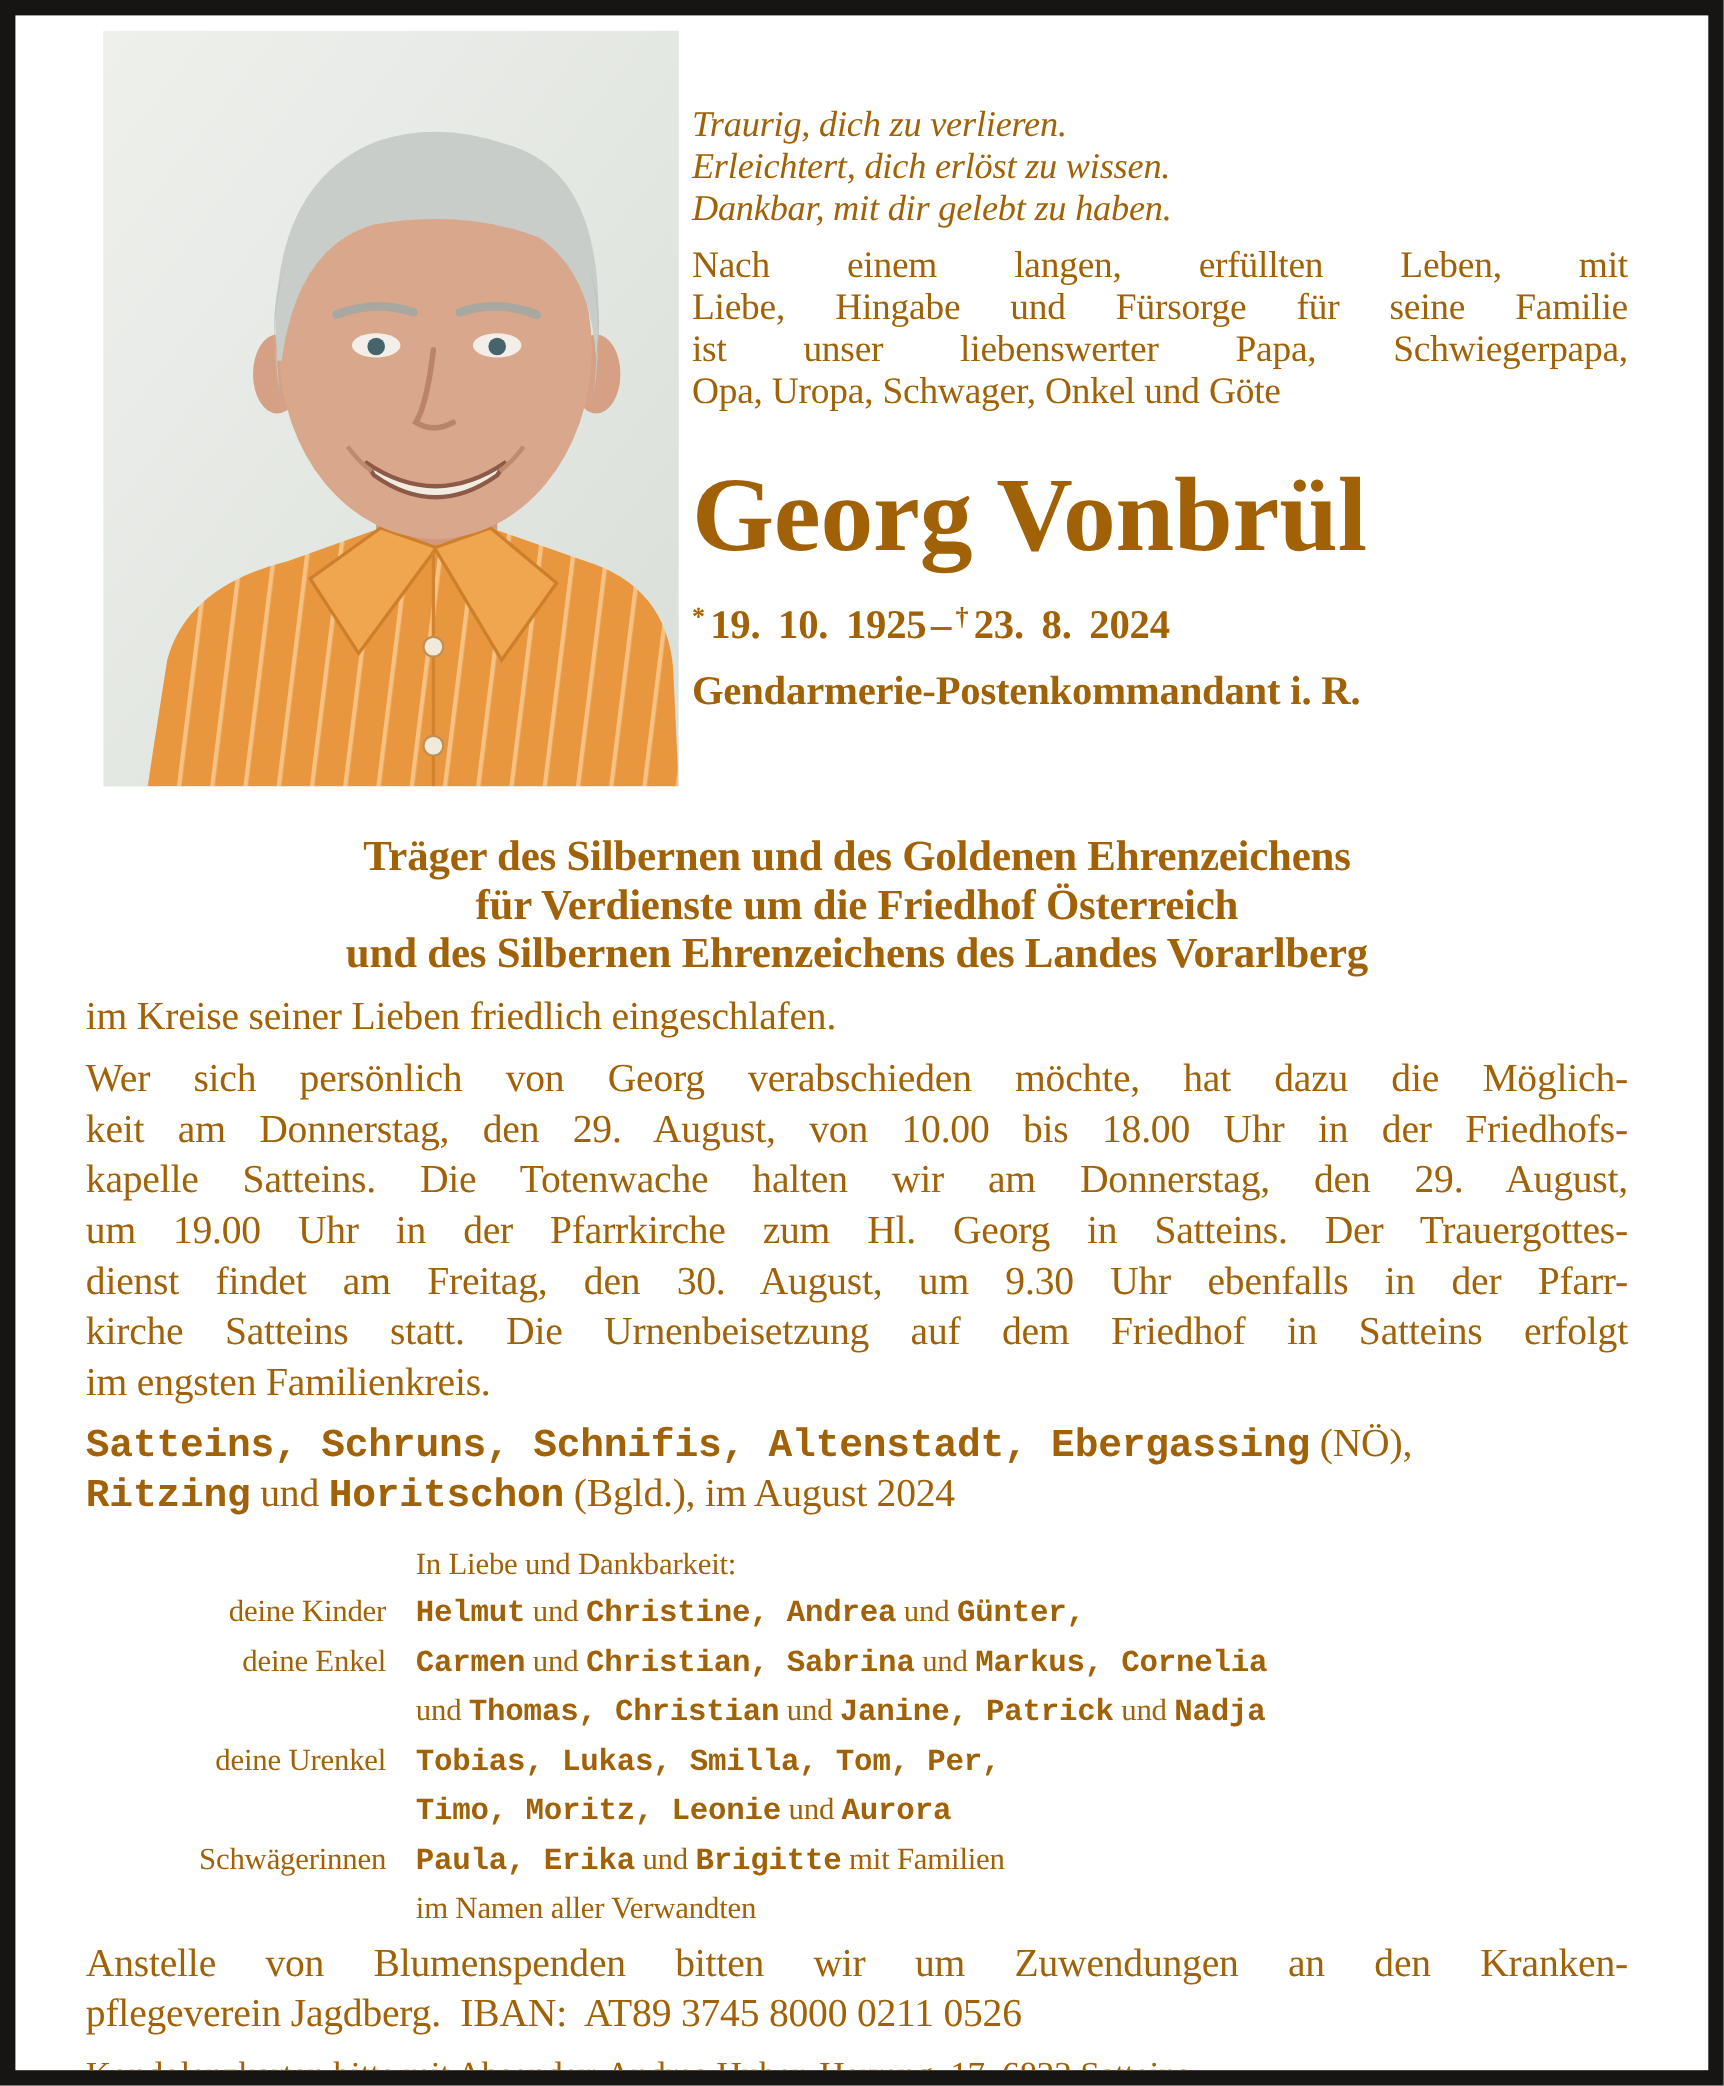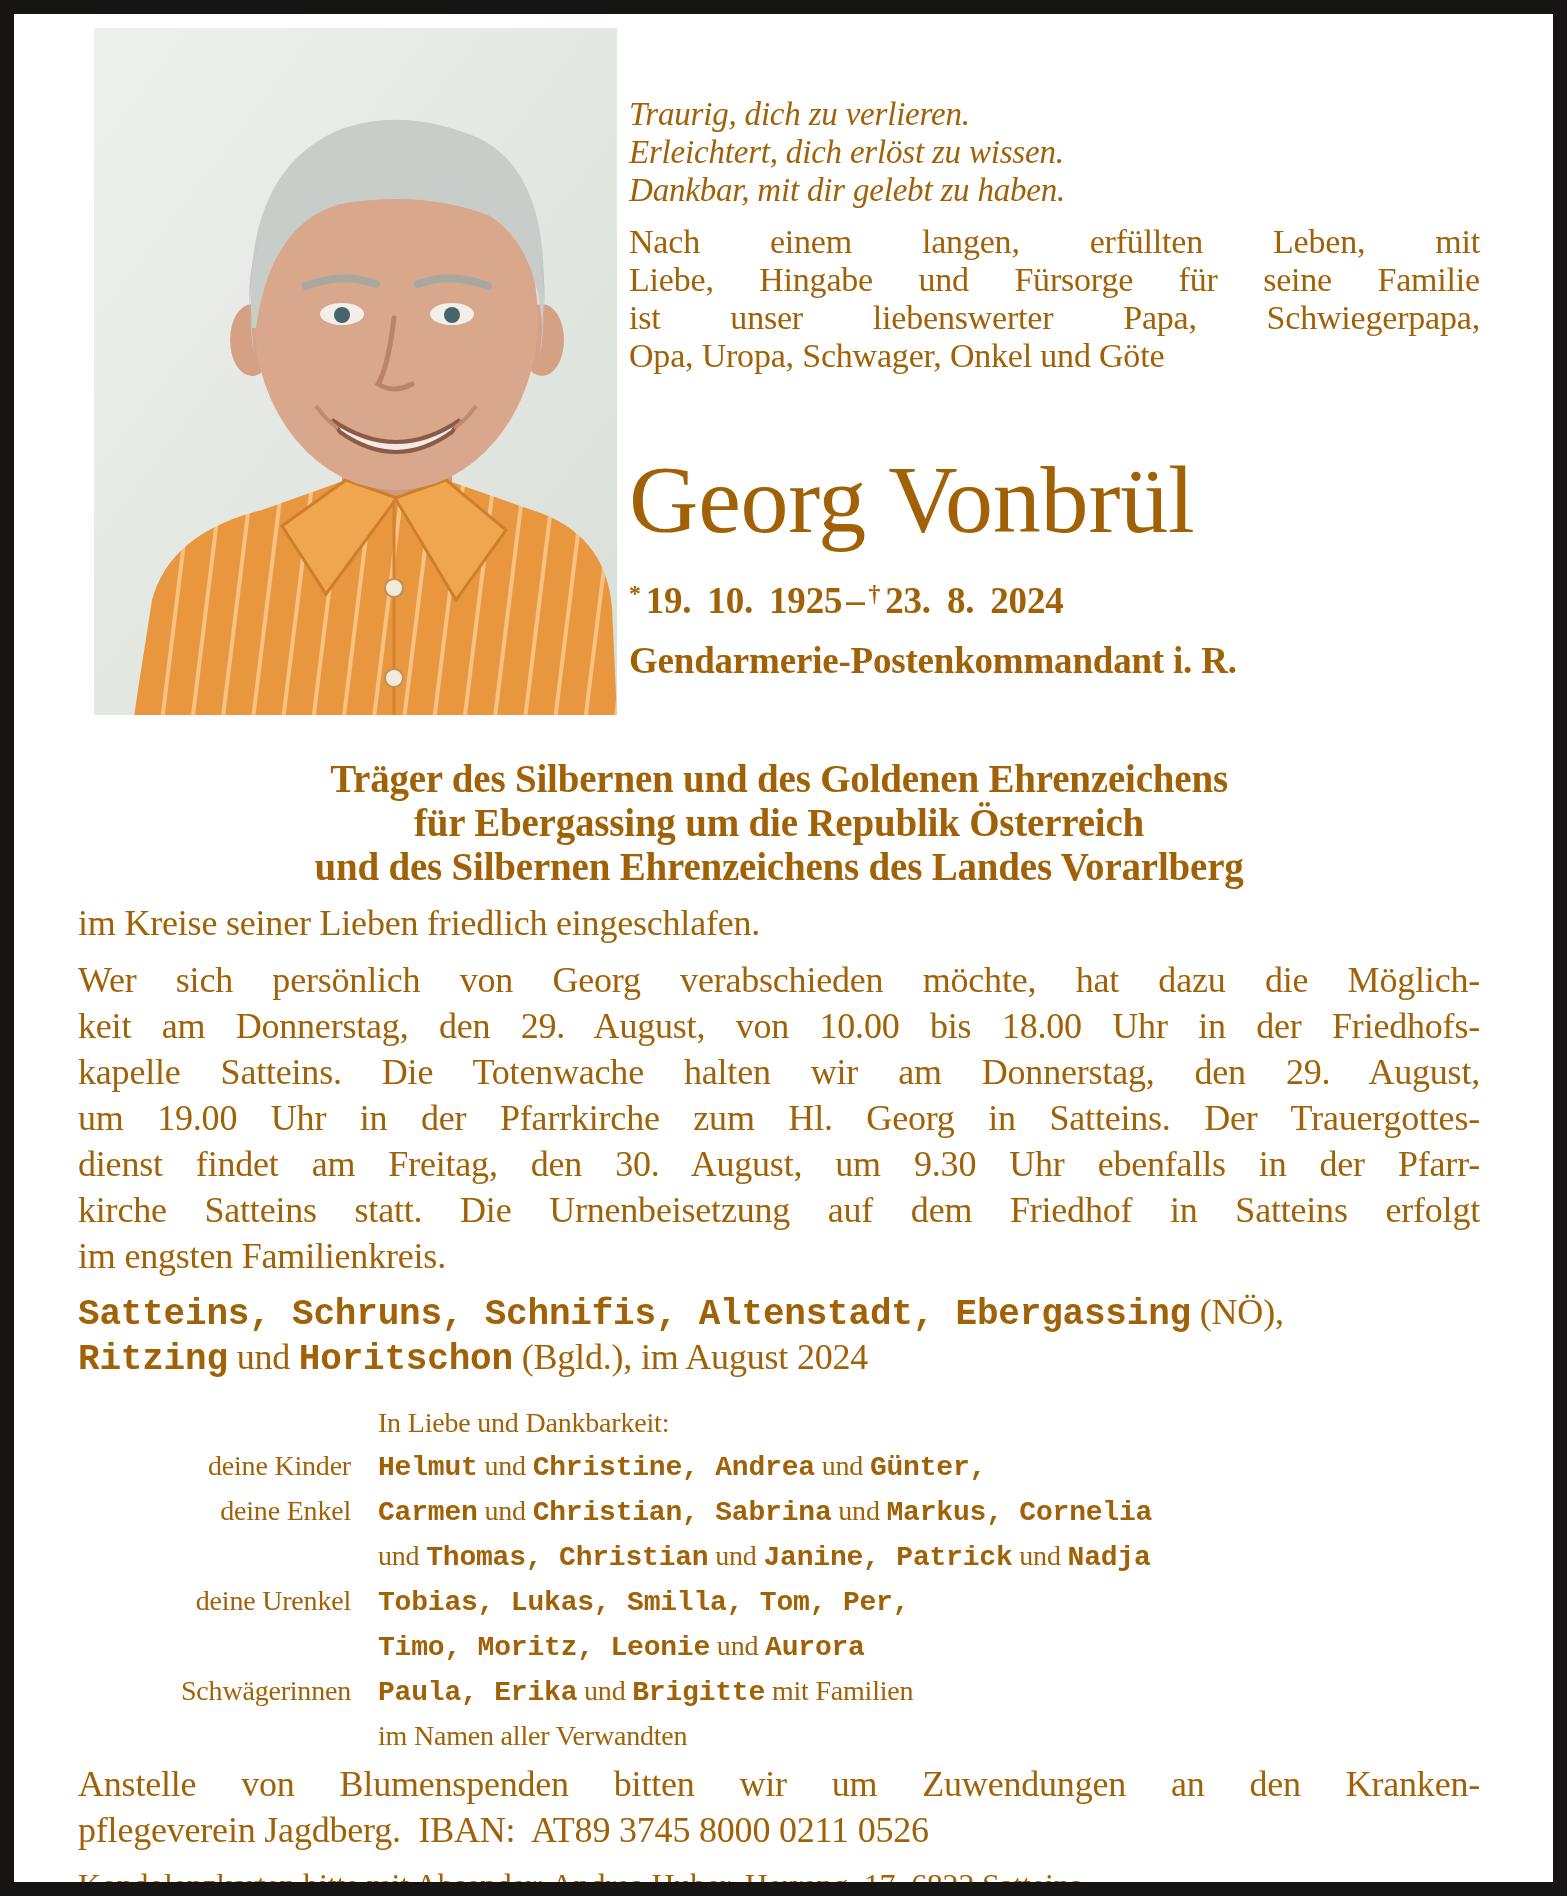--- a/index.html
+++ b/index.html
@@ -18,21 +18,21 @@
   
   .top{display:flex;align-items:flex-start;}
   .photo{
     flex:0 0 523px;width:523px;height:687px;margin-left:16px;
     overflow:hidden;background:#e6e9e4;
   }
   .right-col{flex:1 1 auto;margin-left:12px;padding-top:67px;min-width:0;}
   .verse{font-style:italic;font-size:33px;line-height:38px;}
   .intro{margin-top:14px;font-size:34px;line-height:38px;}
   .line.just{text-align:justify;text-align-last:justify;}
-  .deceased-name{margin-top:76px;font-size:96px;line-height:1.02;font-weight:normal;white-space:nowrap;}
+  .deceased-name{margin-top:44px;font-size:96px;line-height:1.02;font-weight:bold;white-space:nowrap;}
   .dates{margin-top:30px;font-size:37px;font-weight:bold;word-spacing:7px;}
   .dates .sym{font-size:64%;position:relative;top:-0.5em;margin-right:5px;font-weight:bold;}
   .dates .sep{padding:0 4px;}
   .prof-title{margin-top:17px;font-size:37px;font-weight:bold;}
   
   .honors{margin-top:42px;text-align:center;font-weight:bold;font-size:39px;line-height:44px;}
   .passed{margin-top:12px;font-size:36px;line-height:44px;}
   .funeral{margin-top:12px;font-size:36px;line-height:46px;}
   .places{margin-top:12px;font-size:36px;line-height:43px;}
   .b{font-weight:bold;font-family:Liberation Mono, monospace;}
@@ -118,21 +118,21 @@
       <div class="deceased-name">Georg Vonbrül</div>
       <div class="dates">
         <span class="sym">*</span><span>19. 10. 1925</span><span class="sep">–</span><span class="sym">†</span><span>23. 8. 2024</span>
       </div>
       <div class="prof-title">Gendarmerie-Postenkommandant i. R.</div>
     </div>
   </div>
 
   <div class="honors">
       <div class="line">Träger des Silbernen und des Goldenen Ehrenzeichens</div>
-      <div class="line">für Ebergassing um die Republik Österreich</div>
+      <div class="line">für Verdienste um die Friedhof Österreich</div>
       <div class="line">und des Silbernen Ehrenzeichens des Landes Vorarlberg</div>
     </div>
 
   <div class="passed">im Kreise seiner Lieben friedlich eingeschlafen.</div>
 
   <div class="funeral">
       <div class="line just">Wer sich persönlich von Georg verabschieden möchte, hat dazu die Möglich-</div>
       <div class="line just">keit am Donnerstag, den 29. August, von 10.00 bis 18.00 Uhr in der Friedhofs-</div>
       <div class="line just">kapelle Satteins. Die Totenwache halten wir am Donnerstag, den 29. August,</div>
       <div class="line just">um 19.00 Uhr in der Pfarrkirche zum Hl. Georg in Satteins. Der Trauergottes-</div>

